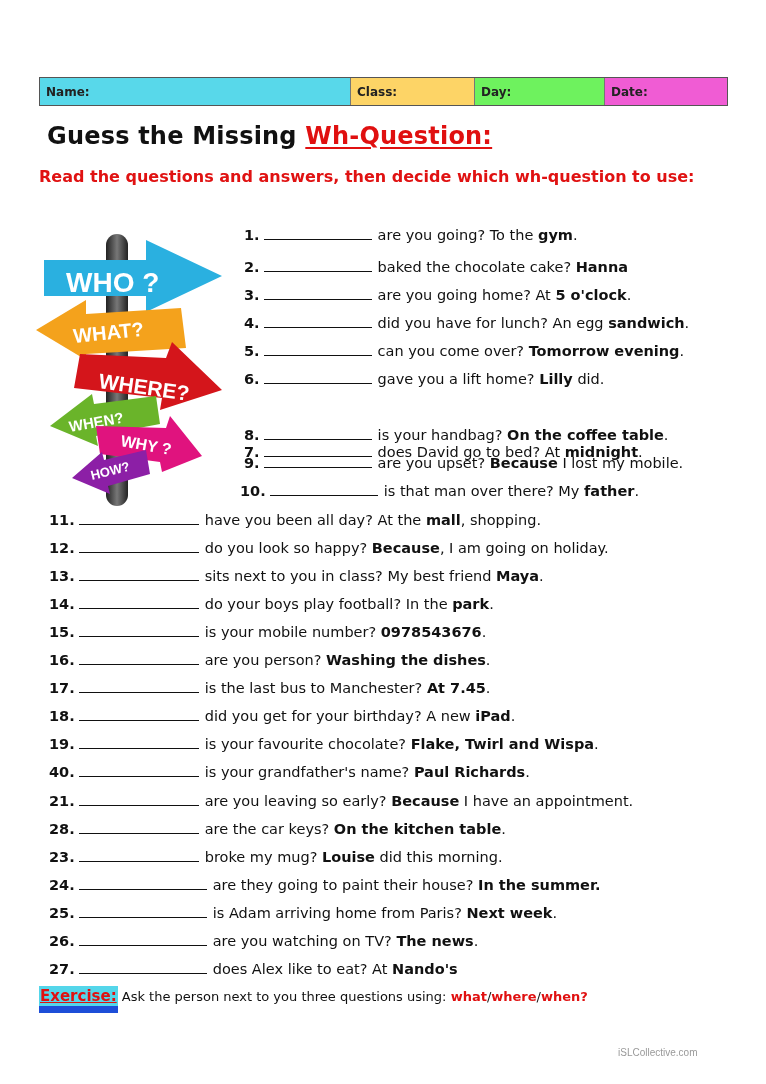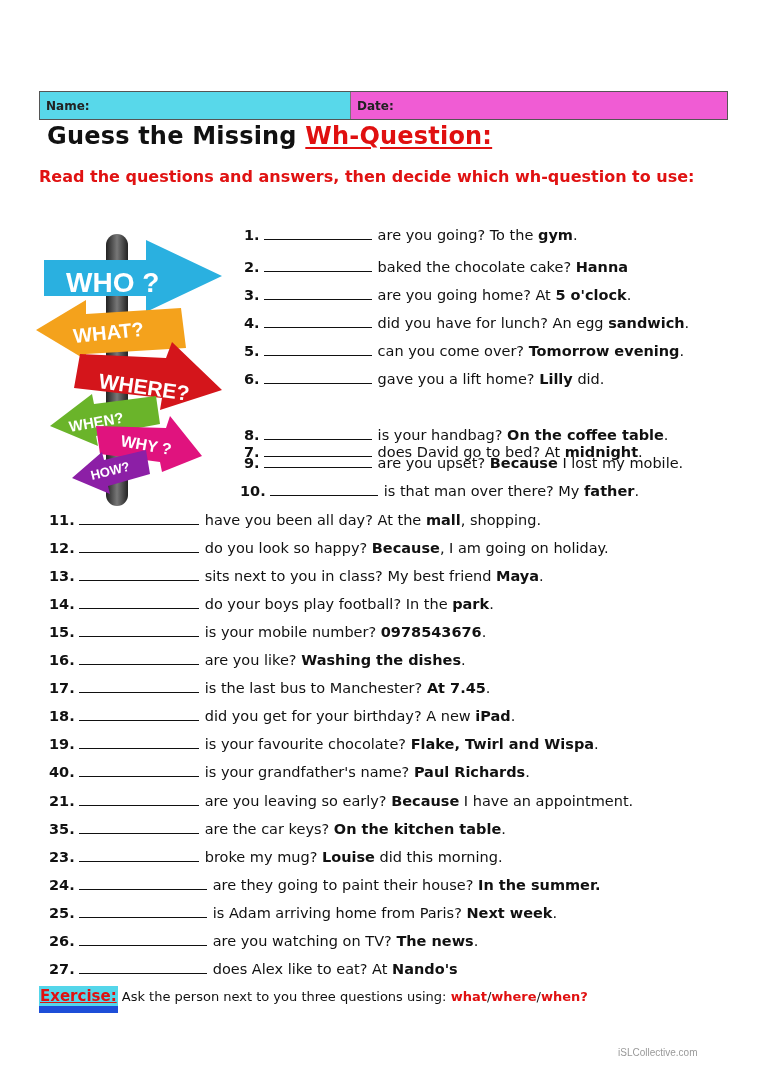--- a/index.html
+++ b/index.html
@@ -1,21 +1,21 @@
 <!DOCTYPE html>
 <html><head>
   <meta charset="utf-8">
   <style>
     * { box-sizing: border-box; margin: 0; padding: 0; }
     html, body { width: 766px; height: 1084px; background: #ffffff; overflow: hidden; }
     body { position: relative; font-family: "DejaVu Sans", sans-serif; color: #111; }
 
     .header-table {
       position: absolute; left: 39px; top: 77px; width: 689px; height: 29px;
-      display: flex; border: 1.5px solid #555; margin-top: 14px;
+      display: flex; border: 1.5px solid #555;
     }
     .header-cell {
       height: 100%; display: flex; align-items: center; padding-left: 6px;
       font-size: 12px; font-weight: bold; color: #222; border-right: 1.5px solid #777;
     }
     .header-cell:last-child { border-right: none; }
     .cell-name { width: 311px; background: #58d8ea; }
     .cell-class { width: 124px; background: #fdd466; }
     .cell-day { width: 130px; background: #6ef25e; }
     .cell-date { flex: 1; background: #f05cd4; }
@@ -54,20 +54,26 @@
     .watermark {
       position: absolute; left: 618px; top: 1047px; font-size: 10px; color: #999; font-family: "Liberation Sans", sans-serif;
     }
   </style>
 </head>
 <body>
 
 <div class="header-table">
   <div class="header-cell cell-name">
       <span>Name:</span>
+    </div>
+  <div class="header-cell cell-class">
+      <span>Class:</span>
+    </div>
+  <div class="header-cell cell-day">
+      <span>Day:</span>
     </div>
   <div class="header-cell cell-date">
       <span>Date:</span>
     </div>
 </div>
 
 <div class="title">
   <span>Guess the Missing </span><span class="accent">Wh-Question:</span>
 </div>
 
@@ -112,27 +118,27 @@
     <div class="q-row" style="left: 244px; top: 368px;"><span class="num">6.</span><span class="blank" style="width:108px"></span><span>gave you a lift home? </span><span class="ans">Lilly</span><span> did.</span></div>
     <div class="q-row" style="left: 244px; top: 396px; margin-top: 45px;"><span class="num">7.</span><span class="blank" style="width:108px"></span><span>does David go to bed? At </span><span class="ans">midnight</span><span>.</span></div>
     <div class="q-row" style="left: 244px; top: 424px;"><span class="num">8.</span><span class="blank" style="width:108px"></span><span>is your handbag? </span><span class="ans">On the coffee table</span><span>.</span></div>
     <div class="q-row" style="left: 244px; top: 452px;"><span class="num">9.</span><span class="blank" style="width:108px"></span><span>are you upset? </span><span class="ans">Because</span><span> I lost my mobile.</span></div>
     <div class="q-row" style="left: 240px; top: 480px; text-align: center;"><span class="num">10.</span><span class="blank" style="width:108px"></span><span>is that man over there? My </span><span class="ans">father</span><span>.</span></div>
     <div class="q-row" style="left: 49px; top: 509px;"><span class="num">11.</span><span class="blank" style="width:120px"></span><span>have you been all day? At the </span><span class="ans">mall</span><span>, shopping.</span></div>
     <div class="q-row" style="left: 49px; top: 537px;"><span class="num">12.</span><span class="blank" style="width:120px"></span><span>do you look so happy? </span><span class="ans">Because</span><span>, I am going on holiday.</span></div>
     <div class="q-row" style="left: 49px; top: 565px;"><span class="num">13.</span><span class="blank" style="width:120px"></span><span>sits next to you in class? My best friend </span><span class="ans">Maya</span><span>.</span></div>
     <div class="q-row" style="left: 49px; top: 593px;"><span class="num">14.</span><span class="blank" style="width:120px"></span><span>do your boys play football? In the </span><span class="ans">park</span><span>.</span></div>
     <div class="q-row" style="left: 49px; top: 621px;"><span class="num">15.</span><span class="blank" style="width:120px"></span><span>is your mobile number? </span><span class="ans">0978543676</span><span>.</span></div>
-    <div class="q-row" style="left: 49px; top: 649px;"><span class="num">16.</span><span class="blank" style="width:120px"></span><span>are you like? </span><span class="ans">Washing the dishes</span><span>.</span></div>
+    <div class="q-row" style="left: 49px; top: 649px;"><span class="num">16.</span><span class="blank" style="width:120px"></span><span>are you person? </span><span class="ans">Washing the dishes</span><span>.</span></div>
     <div class="q-row" style="left: 49px; top: 677px;"><span class="num">17.</span><span class="blank" style="width:120px"></span><span>is the last bus to Manchester? </span><span class="ans">At 7.45</span><span>.</span></div>
     <div class="q-row" style="left: 49px; top: 705px;"><span class="num">18.</span><span class="blank" style="width:120px"></span><span>did you get for your birthday? A new </span><span class="ans">iPad</span><span>.</span></div>
     <div class="q-row" style="left: 49px; top: 733px;"><span class="num">19.</span><span class="blank" style="width:120px"></span><span>is your favourite chocolate? </span><span class="ans">Flake, Twirl and Wispa</span><span>.</span></div>
     <div class="q-row" style="left: 49px; top: 761px;"><span class="num">40.</span><span class="blank" style="width:120px"></span><span>is your grandfather's name? </span><span class="ans">Paul Richards</span><span>.</span></div>
     <div class="q-row" style="left: 49px; top: 790px;"><span class="num">21.</span><span class="blank" style="width:120px"></span><span>are you leaving so early? </span><span class="ans">Because</span><span> I have an appointment.</span></div>
-    <div class="q-row" style="left: 49px; top: 818px;"><span class="num">35.</span><span class="blank" style="width:120px"></span><span>are the car keys? </span><span class="ans">On the kitchen table</span><span>.</span></div>
+    <div class="q-row" style="left: 49px; top: 818px;"><span class="num">28.</span><span class="blank" style="width:120px"></span><span>are the car keys? </span><span class="ans">On the kitchen table</span><span>.</span></div>
     <div class="q-row" style="left: 49px; top: 846px;"><span class="num">23.</span><span class="blank" style="width:120px"></span><span>broke my mug? </span><span class="ans">Louise</span><span> did this morning.</span></div>
     <div class="q-row" style="left: 49px; top: 874px;"><span class="num">24.</span><span class="blank" style="width:128px"></span><span>are they going to paint their house? </span><span class="ans">In the summer.</span><span></span></div>
     <div class="q-row" style="left: 49px; top: 902px;"><span class="num">25.</span><span class="blank" style="width:128px"></span><span>is Adam arriving home from Paris? </span><span class="ans">Next week</span><span>.</span></div>
     <div class="q-row" style="left: 49px; top: 930px;"><span class="num">26.</span><span class="blank" style="width:128px"></span><span>are you watching on TV? </span><span class="ans">The news</span><span>.</span></div>
     <div class="q-row" style="left: 49px; top: 958px;"><span class="num">27.</span><span class="blank" style="width:128px"></span><span>does Alex like to eat? At </span><span class="ans">Nando's</span><span></span></div>
   </div>
 
 <div class="exercise">
   <span class="label">Exercise:</span><span> Ask the person next to you three questions using: </span><span class="red">what</span><span>/</span><span class="red">where</span><span>/</span><span class="red">when?</span>
 </div>

